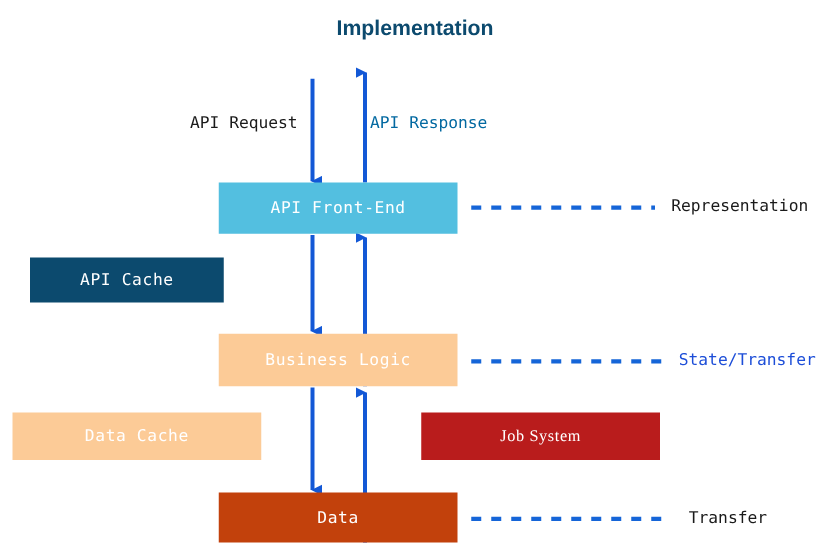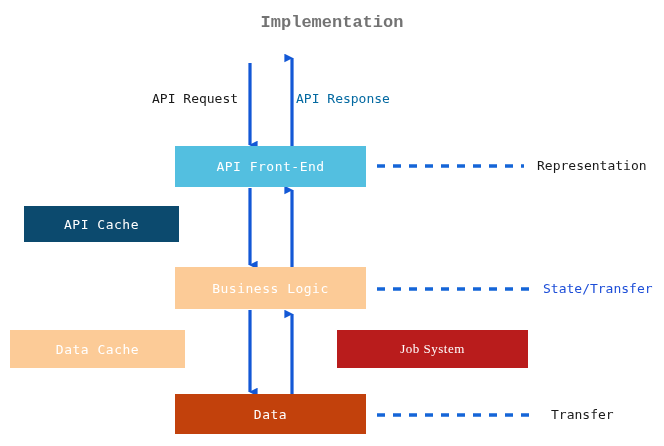--- a/index.html
+++ b/index.html
@@ -22,23 +22,23 @@
     height: 446px;
   }
   .title {
     position: absolute;
     left: 0;
     top: 13px;
     width: 664px;
     text-align: center;
     font-size: 17px;
     font-weight: bold;
-    color: #737373;
+    color: #0c4a6e;
     letter-spacing: 0px;
-    font-family: Liberation Mono, monospace;
+    font-family: Liberation Sans, sans-serif;
   }
   .box {
     position: absolute;
     display: flex;
     align-items: center;
     justify-content: center;
     color: #ffffff;
     font-size: 13px;
     font-family: "DejaVu Sans Mono", "Liberation Mono", monospace;
     letter-spacing: 0.5px;
@@ -101,21 +101,21 @@
 
   <div class="box" style="left: 175px; top: 146px; width: 191px; height: 41px; background: rgb(83, 191, 224); color: rgb(255, 255, 255);">
     <span>API Front-End</span>
   </div>
   <div class="box" style="left: 24px; top: 206px; width: 155px; height: 36px; background: #0c4a6e; color: rgb(255, 255, 255);">
     <span>API Cache</span>
   </div>
   <div class="box" style="left: 175px; top: 267px; width: 191px; height: 42px; background: rgb(252, 203, 151); color: rgb(255, 255, 255);">
     <span>Business Logic</span>
   </div>
-  <div class="box" style="left: 10px; top: 330px; width: 175px; height: 38px; background: rgb(252, 203, 151); color: rgb(255, 255, 255);">
+  <div class="box" style="left: 10px; top: 330px; width: 199px; height: 38px; background: rgb(252, 203, 151); color: rgb(255, 255, 255);">
     <span>Data Cache</span>
   </div>
   <div class="box" style="left: 337px; top: 330px; width: 191px; height: 38px; background: #b91c1c; color: rgb(255, 255, 255); font-family: Liberation Serif, serif;">
     <span>Job System</span>
   </div>
   <div class="box" style="left: 175px; top: 394px; width: 191px; height: 40px; background: #c2410c; color: rgb(255, 255, 255);">
     <span>Data</span>
   </div>
 
   <div class="edge-label" style="left: 152px; top: 91px; color: rgb(26, 26, 26);">API Request</div>

